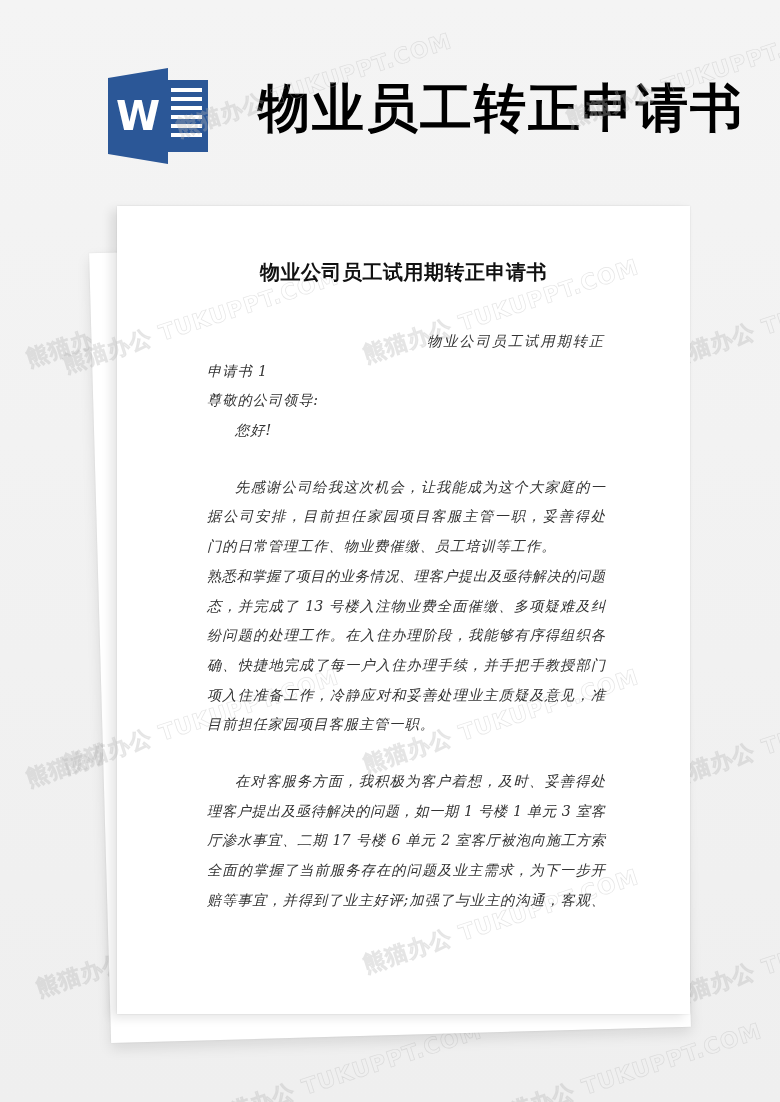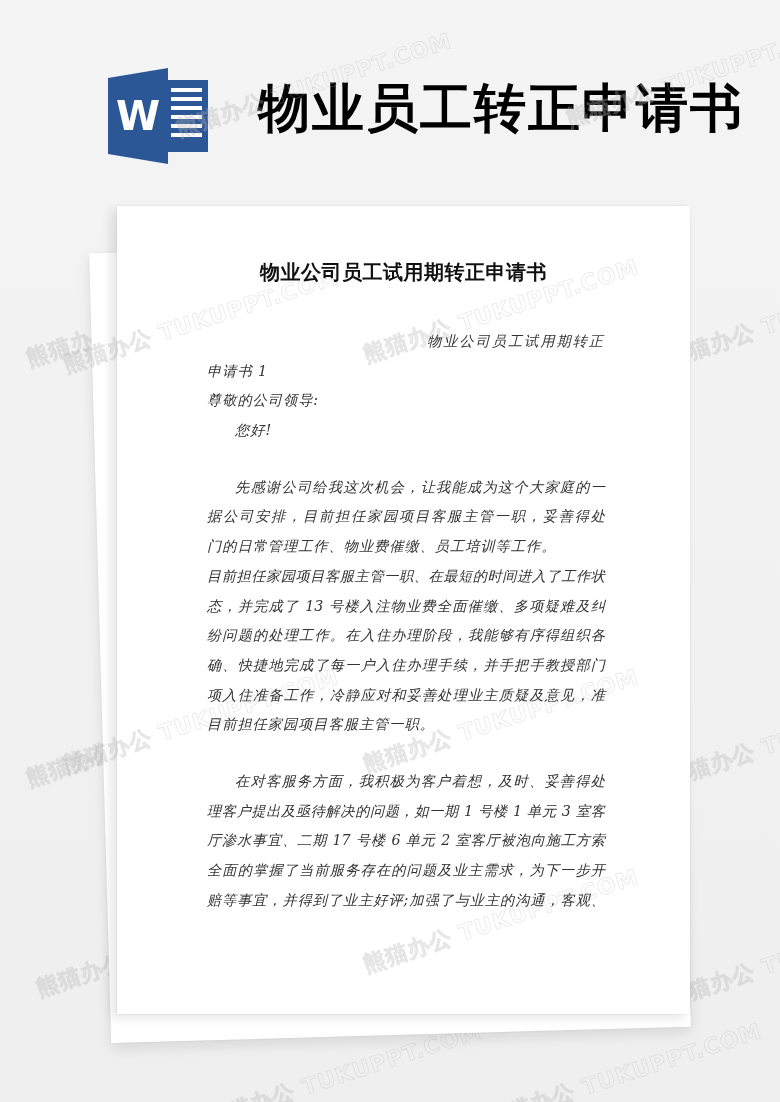--- a/index.html
+++ b/index.html
@@ -180,21 +180,21 @@
   <div class="doc-title">物业公司员工试用期转正申请书</div>
 
   <div class="doc-body">
     <span class="line right">物业公司员工试用期转正</span>
     <span class="line left">申请书 1</span>
     <span class="line left">尊敬的公司领导:</span>
     <span class="line indent-left">您好!</span>
     <span class="line indent">先感谢公司给我这次机会，让我能成为这个大家庭的一</span>
     <span class="line">据公司安排，目前担任家园项目客服主管一职，妥善得处</span>
     <span class="line left">门的日常管理工作、物业费催缴、员工培训等工作。</span>
-    <span class="line">目前担任家园项目客服主管一职、在最短的时间进入了工作状</span>
+    <span class="line">熟悉和掌握了项目的业务情况、理客户提出及亟待解决的问题</span>
     <span class="line">态，并完成了 13 号楼入注物业费全面催缴、多项疑难及纠</span>
     <span class="line">纷问题的处理工作。在入住办理阶段，我能够有序得组织各</span>
     <span class="line">确、快捷地完成了每一户入住办理手续，并手把手教授部门</span>
     <span class="line">项入住准备工作，冷静应对和妥善处理业主质疑及意见，准</span>
     <span class="line left">目前担任家园项目客服主管一职。</span>
     <span class="line indent">在对客服务方面，我积极为客户着想，及时、妥善得处</span>
     <span class="line">理客户提出及亟待解决的问题，如一期 1 号楼 1 单元 3 室客</span>
     <span class="line">厅渗水事宜、二期 17 号楼 6 单元 2 室客厅被泡向施工方索</span>
     <span class="line">全面的掌握了当前服务存在的问题及业主需求，为下一步开</span>
     <span class="line">赔等事宜，并得到了业主好评;加强了与业主的沟通，客观、</span>

